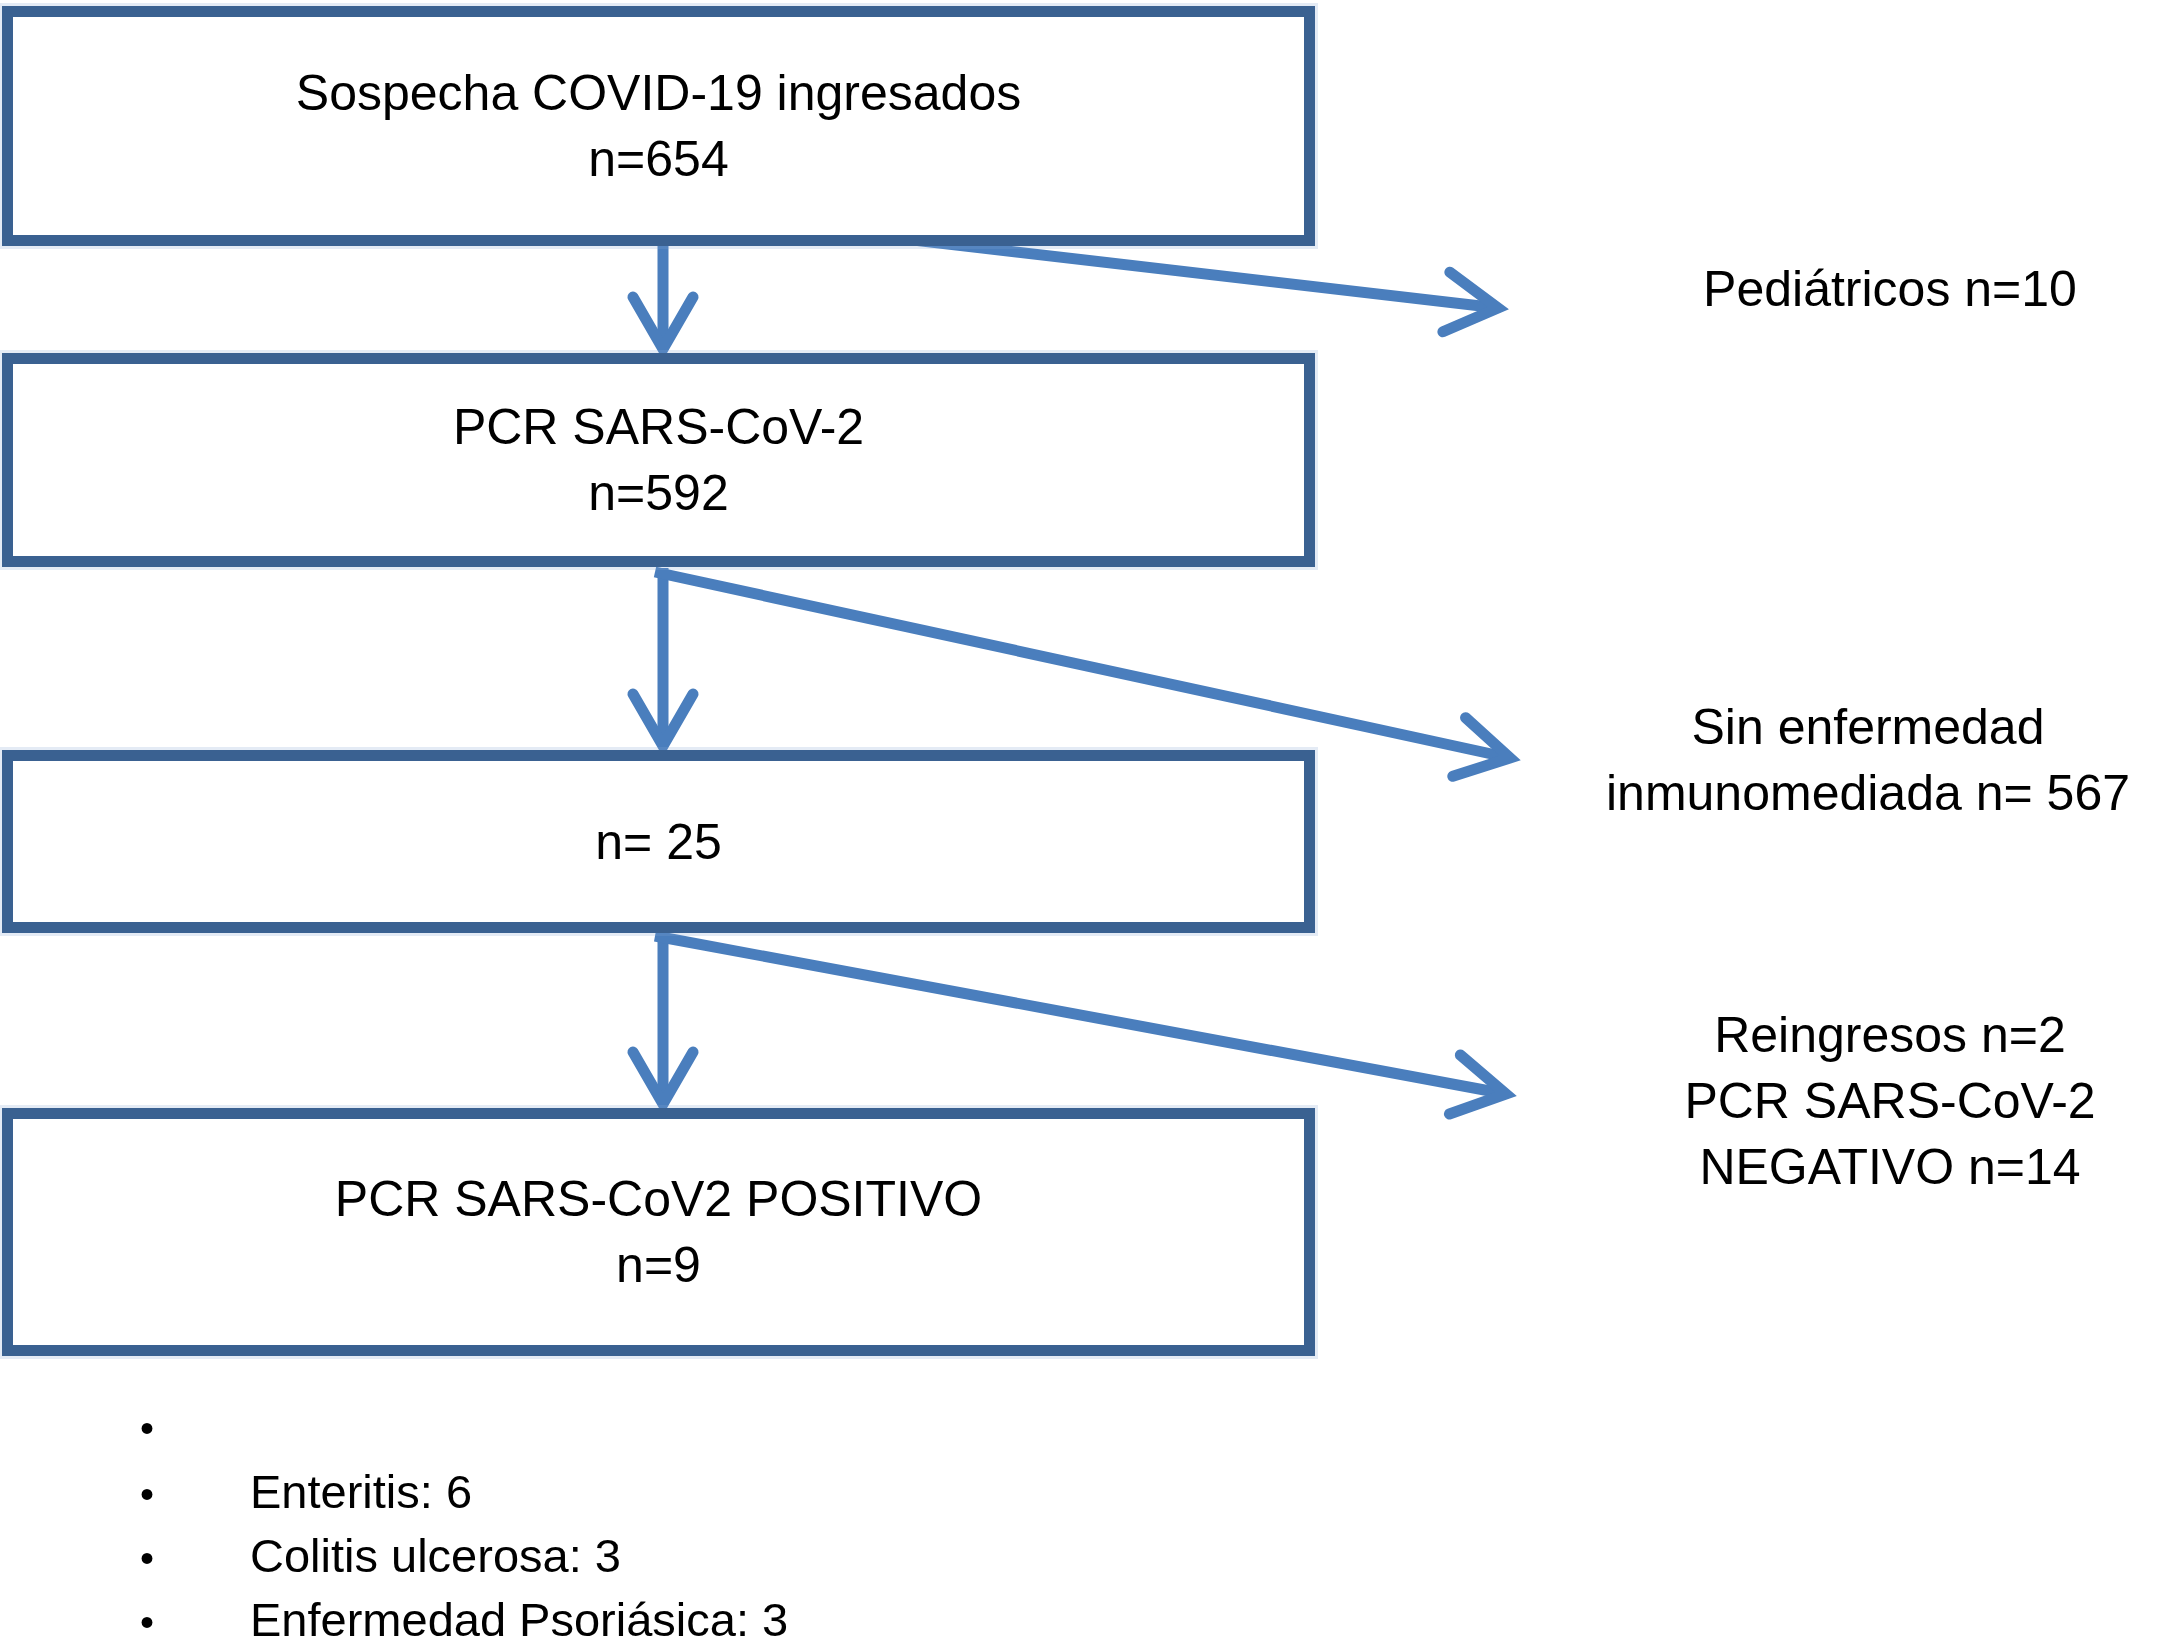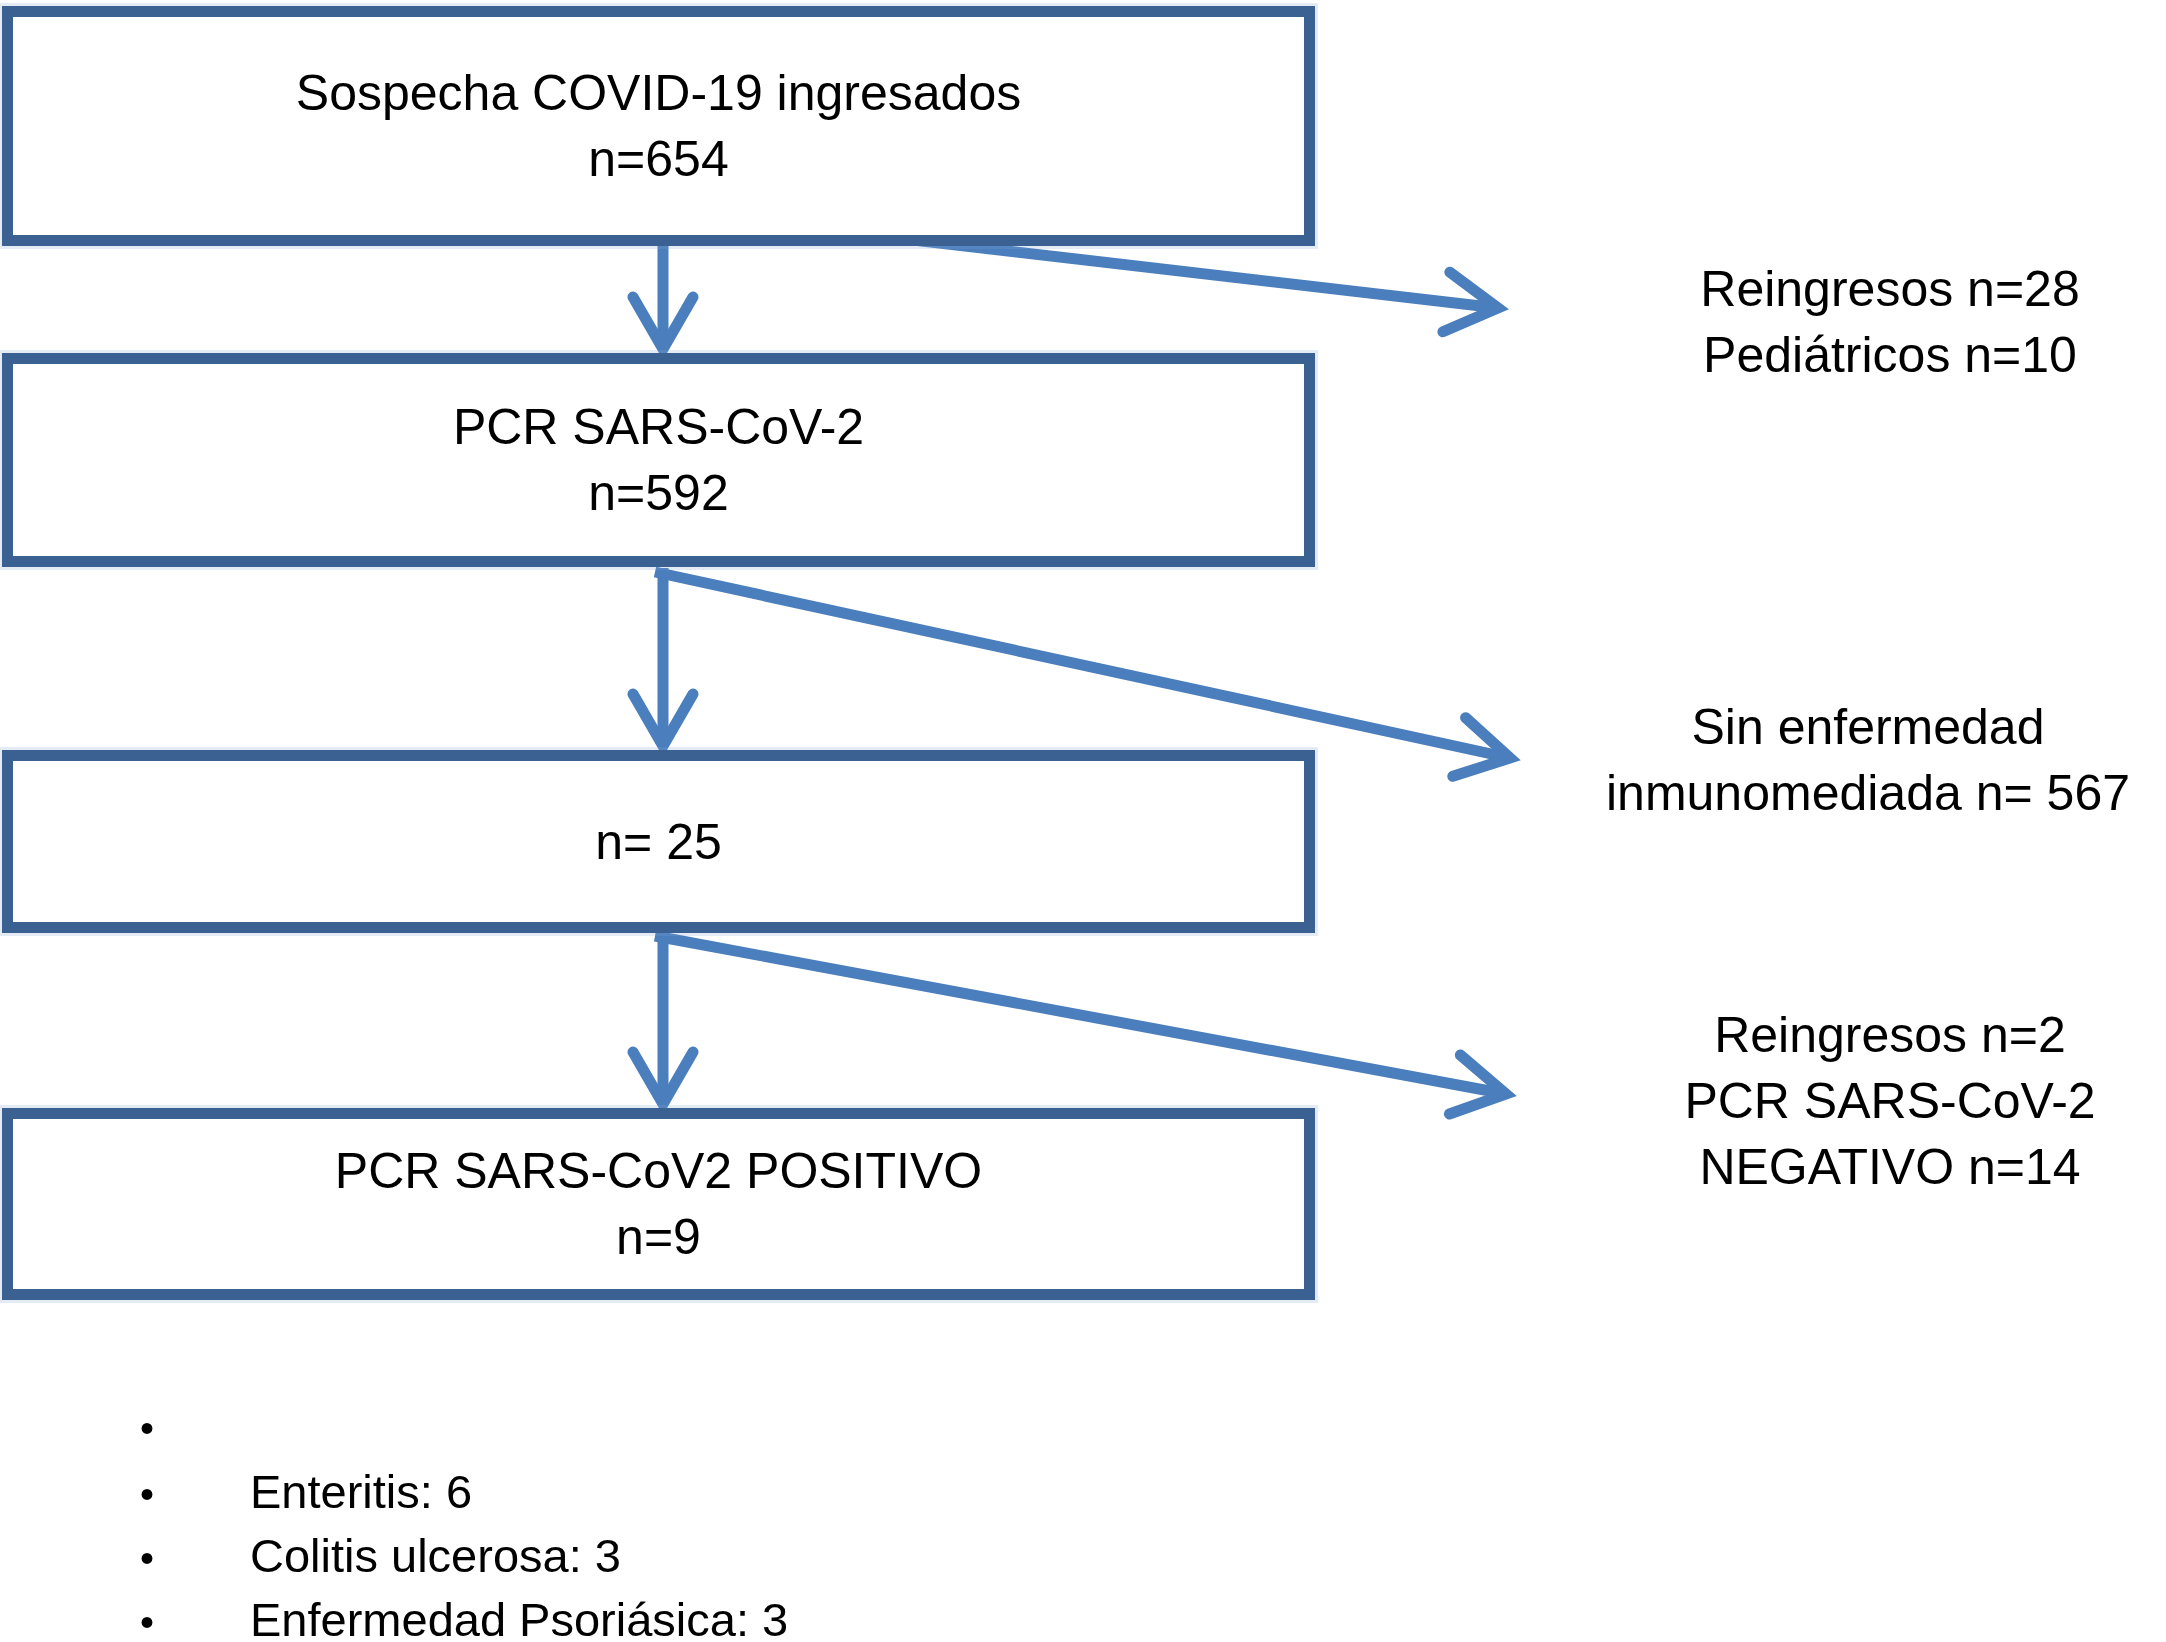--- a/index.html
+++ b/index.html
@@ -39,21 +39,21 @@
     align-items: center;
     justify-content: center;
     text-align: center;
     font-size: 50px;
     line-height: 66px;
     color: var(--text);
   }
   .box1 { top: 6px;    height: 240px; }
   .box2 { top: 353px;  height: 214px; }
   .box3 { top: 750px;  height: 183px; }
-  .box4 { top: 1108px; height: 192px; }
+  .box4 { top: 1108px; height: 248px; }
 
   .side-note {
     position: absolute;
     text-align: center;
     font-size: 50px;
     line-height: 66px;
     color: var(--text);
   }
   .ann1 { left: 1620px; top: 256px;  width: 540px; }
   .ann2 { left: 1570px; top: 694px;  width: 596px; }
@@ -116,21 +116,20 @@
   <div class="fbox box3">
     <div>n= 25</div>
   </div>
 
   <div class="fbox box4">
     <div>PCR SARS-CoV2 POSITIVO</div>
     <div>n=9</div>
   </div>
 
   <div class="side-note ann1">
-    <div>Reingresos n=28</div>
     <div>Pediátricos n=10</div>
   </div>
 
   <div class="side-note ann2">
     <div>Sin enfermedad</div>
     <div>inmunomediada n= 567</div>
   </div>
 
   <div class="side-note ann3">
     <div>Reingresos n=2</div>

